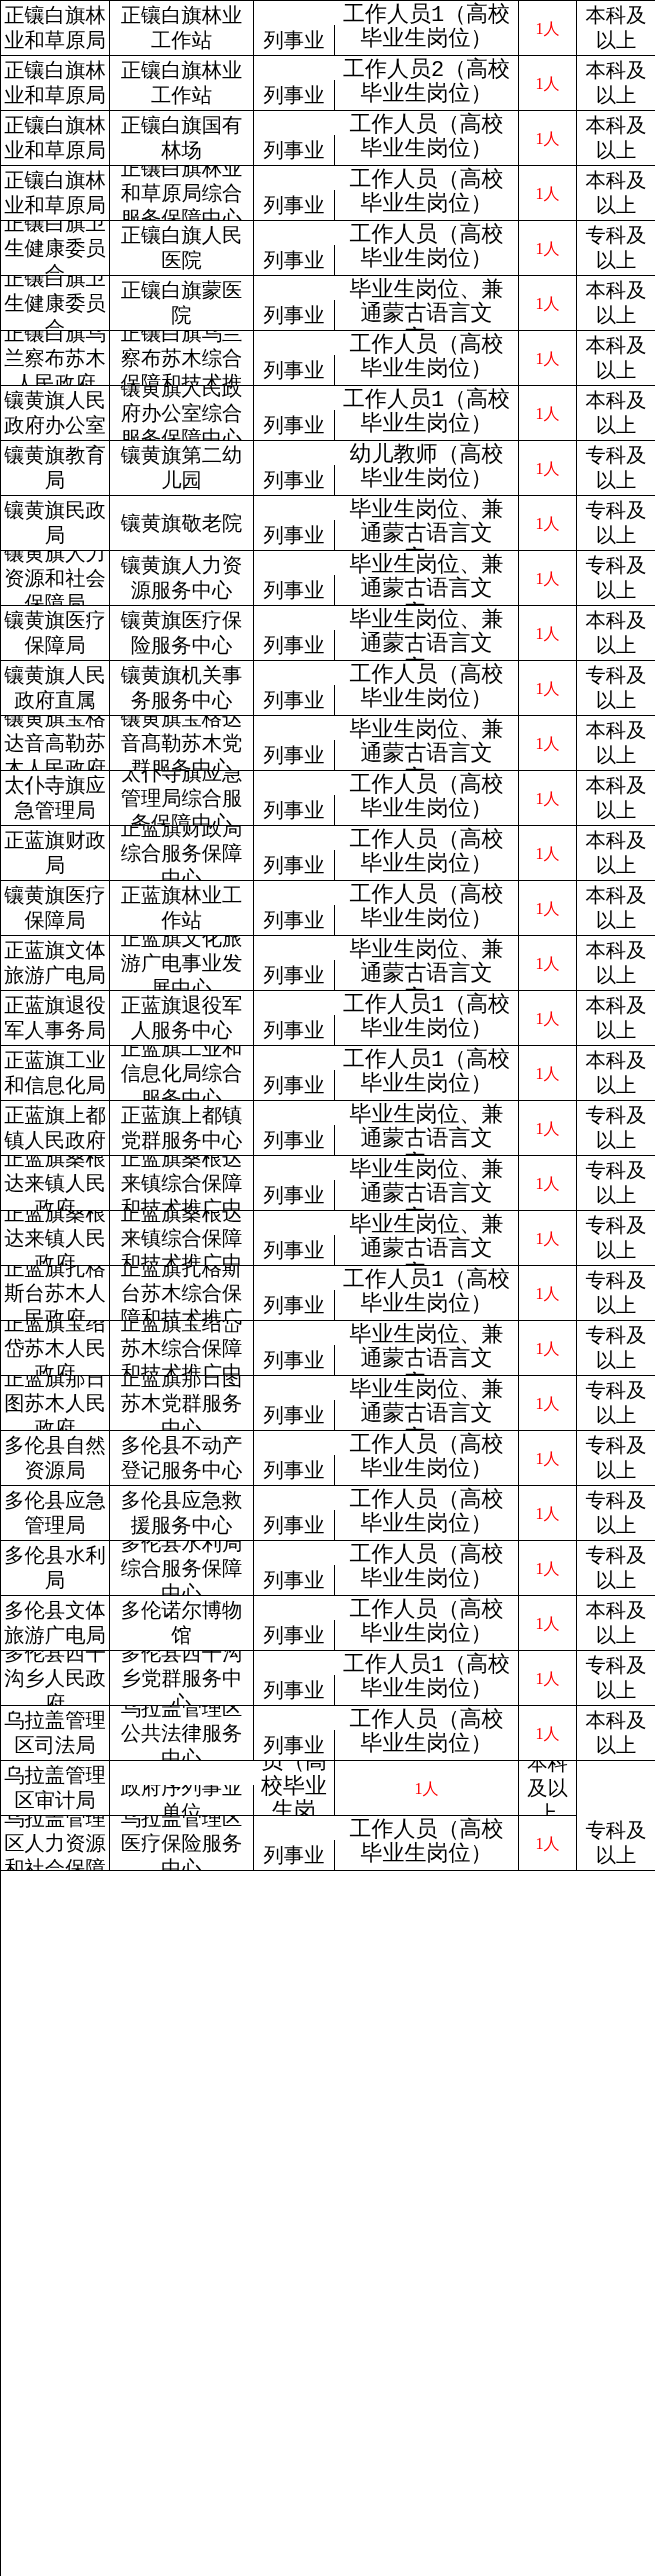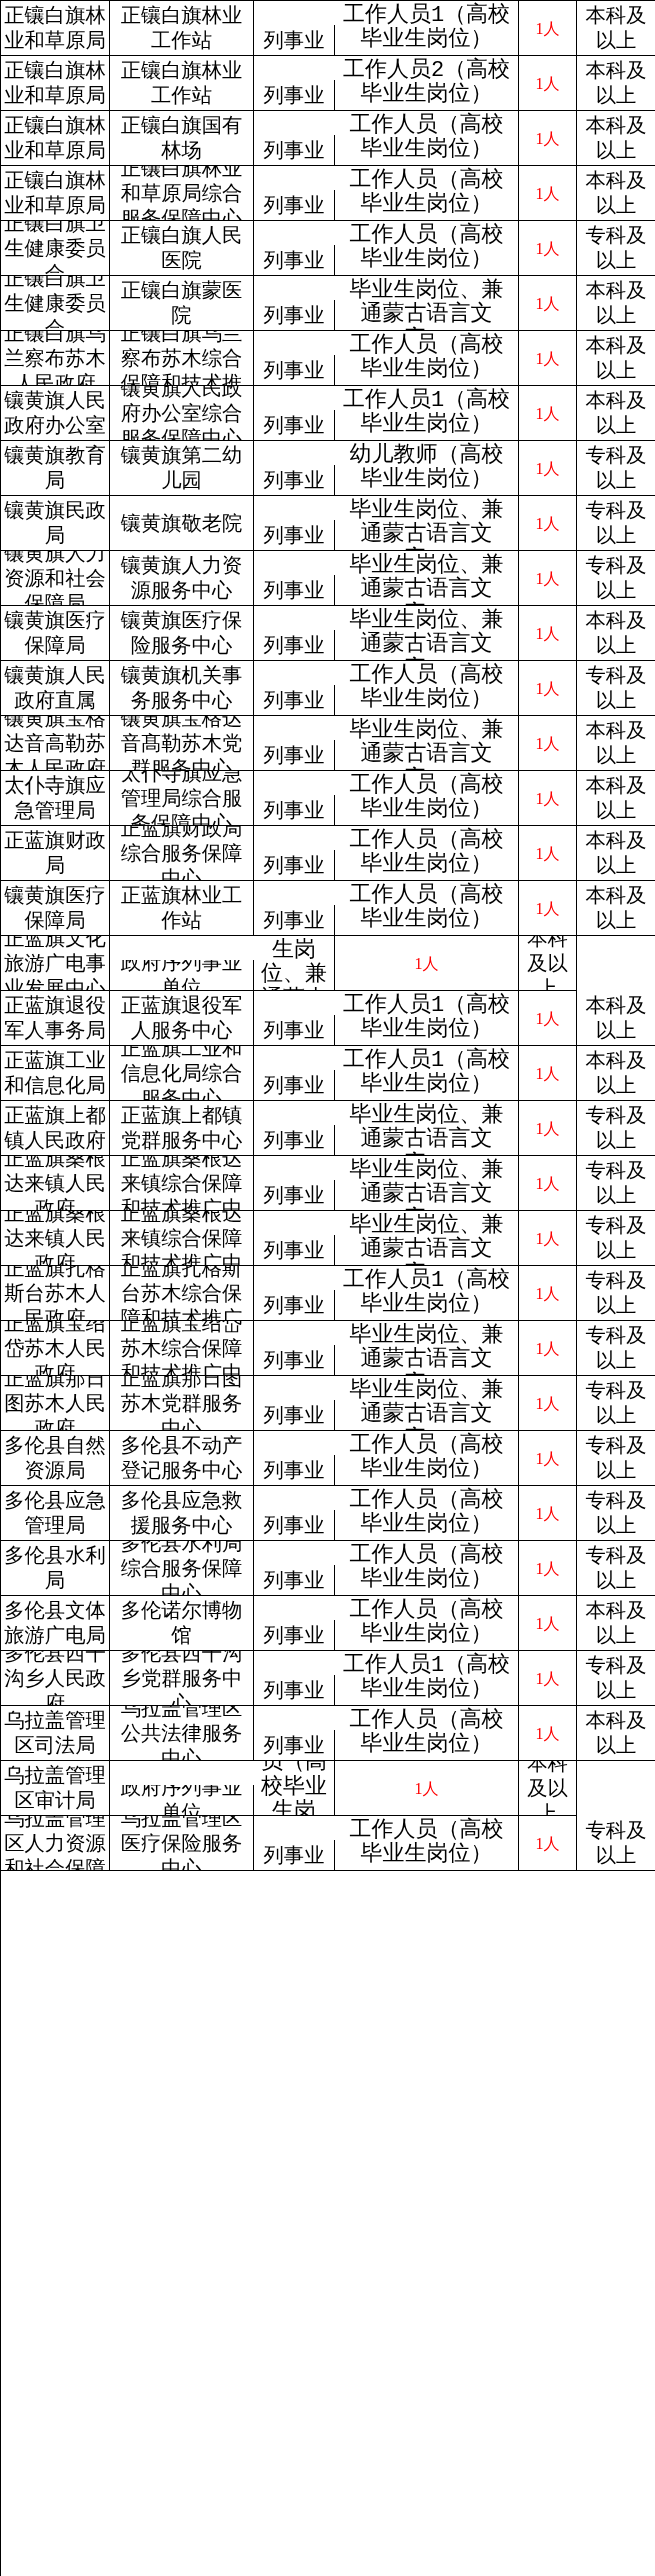--- a/index.html
+++ b/index.html
@@ -171,20 +171,21 @@
   </div>
     <div class="job-row">
     <div class="cell cell-dept">镶黄旗医疗保障局</div>
     <div class="cell cell-unit">正蓝旗林业工作站</div>
     <div class="cell cell-unit_type">政府序列事业单位</div>
     <div class="cell cell-position">工作人员（高校毕业生岗位）</div>
     <div class="cell cell-headcount">1人</div>
     <div class="cell cell-education">本科及以上</div>
   </div>
     <div class="job-row">
+    <div class="cell cell-dept">正蓝旗文体旅游广电局</div>
     <div class="cell cell-unit">正蓝旗文化旅游广电事业发展中心</div>
     <div class="cell cell-unit_type">政府序列事业单位</div>
     <div class="cell cell-position">工作人员（高校毕业生岗位、兼通蒙古语言文字）</div>
     <div class="cell cell-headcount">1人</div>
     <div class="cell cell-education">本科及以上</div>
   </div>
     <div class="job-row">
     <div class="cell cell-dept">正蓝旗退役军人事务局</div>
     <div class="cell cell-unit">正蓝旗退役军人服务中心</div>
     <div class="cell cell-unit_type">政府序列事业单位</div>

